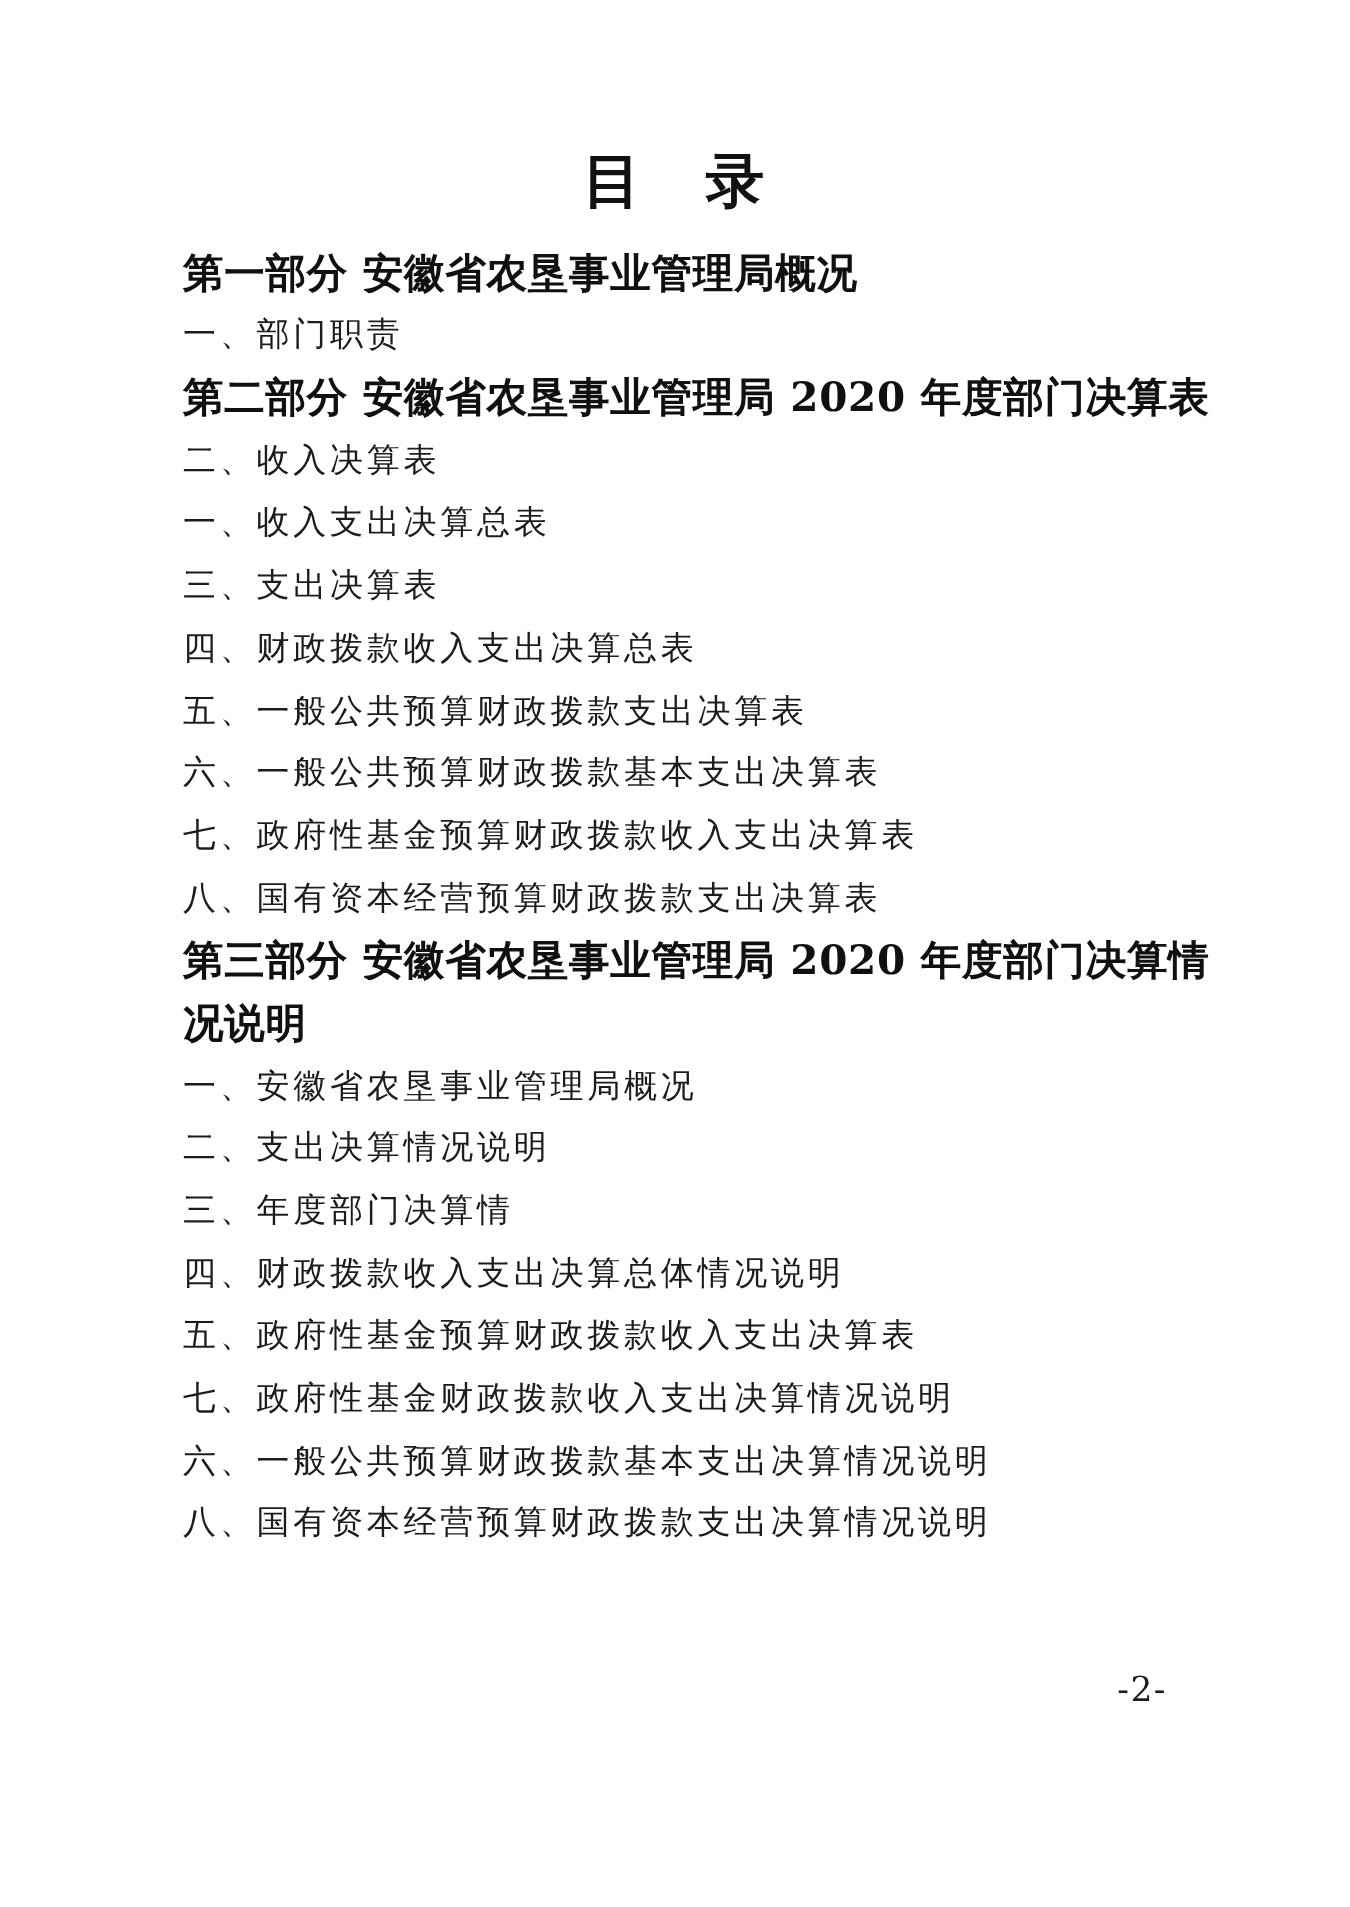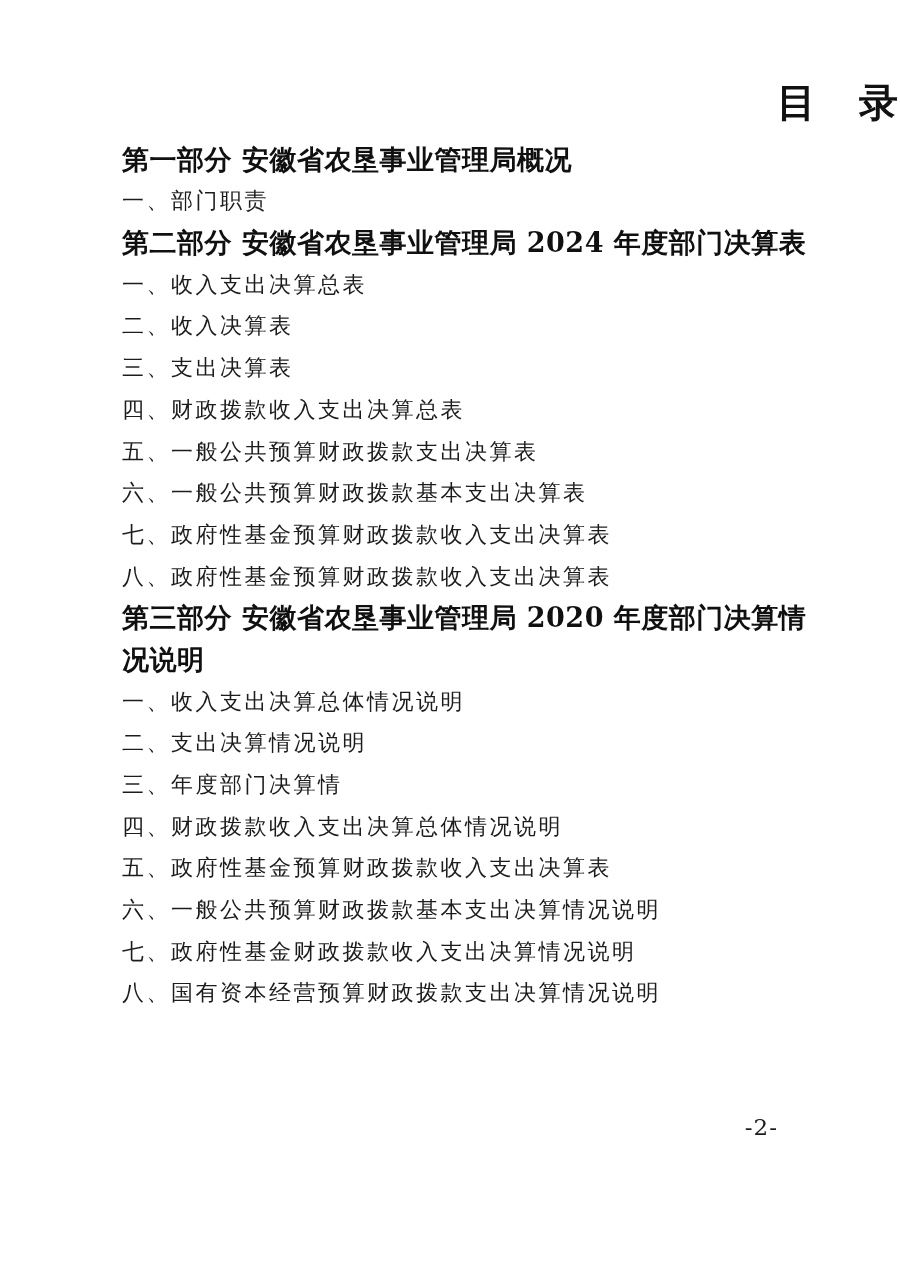--- a/index.html
+++ b/index.html
@@ -14,27 +14,28 @@
     height: 1271px;
     margin: 0 auto;
     background: #ffffff;
     color: #181818;
     font-family: "DejaVu Serif", "Liberation Serif", serif;
     overflow: hidden;
     box-sizing: border-box;
   }
   .doc-title {
     margin: 0;
-    padding-top: 80px;
-    text-align: right;
+    padding-top: 102px;
+    text-align: center;
     font-size: 39px;
     line-height: 1.15;
     font-weight: 700;
     letter-spacing: 2px;
     color: #111111;
+    font-family: Liberation Mono, monospace;
   }
   .toc {
     margin: 14px 116px 0 122px;
   }
   .toc-line {
     height: 41.7px;
     display: flex;
     align-items: center;
     font-size: 22px;
     letter-spacing: 2.5px;
@@ -60,36 +61,36 @@
 </head>
 <body>
 
 <div class="page">
 
   <h1 class="doc-title">目　录</h1>
 
   <div class="toc">
     <div class="toc-line heading">第一部分 安徽省农垦事业管理局概况</div>
     <div class="toc-line item">一、部门职责</div>
-    <div class="toc-line heading">第二部分 安徽省农垦事业管理局 2024 年度部门决算表</div>
+    <div class="toc-line heading">第二部分 安徽省农垦事业管理局 2020 年度部门决算表</div>
+    <div class="toc-line item">二、收入决算表</div>
     <div class="toc-line item">一、收入支出决算总表</div>
-    <div class="toc-line item">二、收入决算表</div>
     <div class="toc-line item">三、支出决算表</div>
     <div class="toc-line item">四、财政拨款收入支出决算总表</div>
     <div class="toc-line item">五、一般公共预算财政拨款支出决算表</div>
     <div class="toc-line item">六、一般公共预算财政拨款基本支出决算表</div>
     <div class="toc-line item">七、政府性基金预算财政拨款收入支出决算表</div>
-    <div class="toc-line item">八、政府性基金预算财政拨款收入支出决算表</div>
+    <div class="toc-line item">八、国有资本经营预算财政拨款支出决算表</div>
     <div class="toc-line heading">第三部分 安徽省农垦事业管理局 2020 年度部门决算情</div>
     <div class="toc-line heading">况说明</div>
-    <div class="toc-line item">一、收入支出决算总体情况说明</div>
+    <div class="toc-line item">一、安徽省农垦事业管理局概况</div>
     <div class="toc-line item">二、支出决算情况说明</div>
     <div class="toc-line item">三、年度部门决算情</div>
     <div class="toc-line item">四、财政拨款收入支出决算总体情况说明</div>
     <div class="toc-line item">五、政府性基金预算财政拨款收入支出决算表</div>
+    <div class="toc-line item">七、政府性基金财政拨款收入支出决算情况说明</div>
     <div class="toc-line item">六、一般公共预算财政拨款基本支出决算情况说明</div>
-    <div class="toc-line item">七、政府性基金财政拨款收入支出决算情况说明</div>
     <div class="toc-line item">八、国有资本经营预算财政拨款支出决算情况说明</div>
   </div>
 
   <div class="page-number">-2-</div>
 
 </div>
 
 </body></html>

